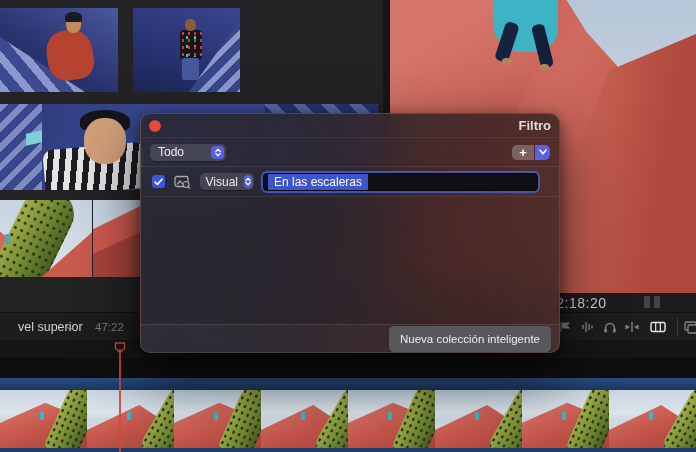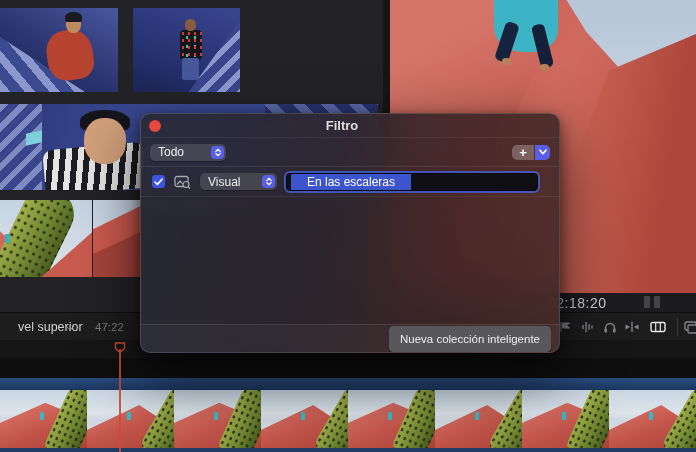--- a/index.html
+++ b/index.html
@@ -117,45 +117,45 @@
 
   
   .dialog{left:140px;top:113px;width:420px;height:240px;border-radius:10px;display:flex;flex-direction:column;
       background:linear-gradient(100deg,rgba(40,42,54,.93) 0%,rgba(44,38,46,.92) 40%,rgba(62,38,38,.91) 75%,rgba(70,43,40,.92) 100%);
       backdrop-filter:blur(22px) saturate(130%);-webkit-backdrop-filter:blur(22px) saturate(130%);
       box-shadow:0 24px 60px rgba(0,0,0,.65),0 4px 14px rgba(0,0,0,.5);
       border:.5px solid rgba(255,255,255,.14);overflow:hidden;}
   .d-titlebar{position:relative;height:24px;flex:none;border-bottom:1px solid rgba(255,255,255,.06);}
   .close-btn{position:absolute;left:8px;top:6px;width:12px;height:12px;border-radius:50%;background:#e8493f;
       box-shadow:inset 0 0 1px rgba(0,0,0,.35);}
-  .d-title{position:absolute;left:0;right:16px;top:4px;text-align:center;font-size:13px;font-weight:700;color:#dededf;}
+  .d-title{position:absolute;left:0;right:8px;top:4px;text-align:right;font-size:13px;font-weight:700;color:#dededf;}
   .d-toolbar{height:29px;flex:none;display:flex;align-items:center;padding:0 9px;border-bottom:1px solid rgba(255,255,255,.085);}
   .popup{height:17px;display:inline-flex;align-items:center;background:rgba(120,120,128,.36);
       border-radius:5px;padding:0 2px 0 8px;font-size:12px;color:#ececee;box-shadow:0 .5px 1px rgba(0,0,0,.3);justify-content:flex-end;}
   .popup .lab{flex:1;}
   .stepper{width:13px;height:13px;margin-left:6px;border-radius:4px;background:#5560e4;display:flex;align-items:center;justify-content:center;}
   .stepper svg{width:8px;height:9px;display:block;}
   .popup-todo{width:76px;}
-  .popup-visual{width:77px;}
+  .popup-visual{width:54px;}
   .spacer{flex:1;}
   .add-group{display:flex;height:15px;}
   .add-btn{width:22px;height:15px;background:rgba(255,255,255,.25);border-radius:5px 0 0 5px;
       color:#fff;font-size:13px;font-weight:700;display:flex;align-items:center;justify-content:center;line-height:1;}
   .add-chev{width:15px;height:15px;background:#5a5fe6;border-radius:0 5px 5px 0;margin-left:1px;
       display:flex;align-items:center;justify-content:center;}
   .add-chev svg{width:8px;height:6px;}
   .d-rule{height:30px;flex:none;display:flex;align-items:center;gap:9px;padding:0 21px 0 11px;
       border-bottom:1px solid rgba(255,255,255,.07);}
   .cbx{width:13px;height:13px;border-radius:3.5px;background:#3d55de;flex:none;display:flex;align-items:center;justify-content:center;}
   .cbx svg{width:9px;height:8px;}
   .rule-icon{width:17px;height:14px;flex:none;color:#a8a8ae;}
   .rule-icon svg{width:100%;height:100%;display:block;}
   .field{flex:1;height:18px;background:#101014;border-radius:4px;border:1px solid #06060a;
       outline:2px solid rgba(70,100,224,.75);outline-offset:0;display:flex;align-items:center;padding:0 4px;font-size:12px;}
-  .sel{background:#3d55cc;color:#fff;padding:1px 16px;border-radius:1px;white-space:nowrap;}
+  .sel{background:#3d55cc;color:#fff;padding:1px 6px;border-radius:1px;white-space:nowrap;}
   .d-body{flex:1;}
   .d-footer{height:28px;flex:none;border-top:1px solid rgba(255,255,255,.095);background:rgba(255,255,255,.03);
       display:flex;align-items:center;justify-content:flex-end;padding:0 8px;}
   .nsc-btn{height:26px;background:#57575c;border-radius:4.5px;color:#ececf0;font-size:11.5px;
       display:flex;align-items:center;padding:0 11px;box-shadow:0 .5px 1px rgba(0,0,0,.4);}
 </style>
 </head>
 <body>
 
 <div class="stage">

